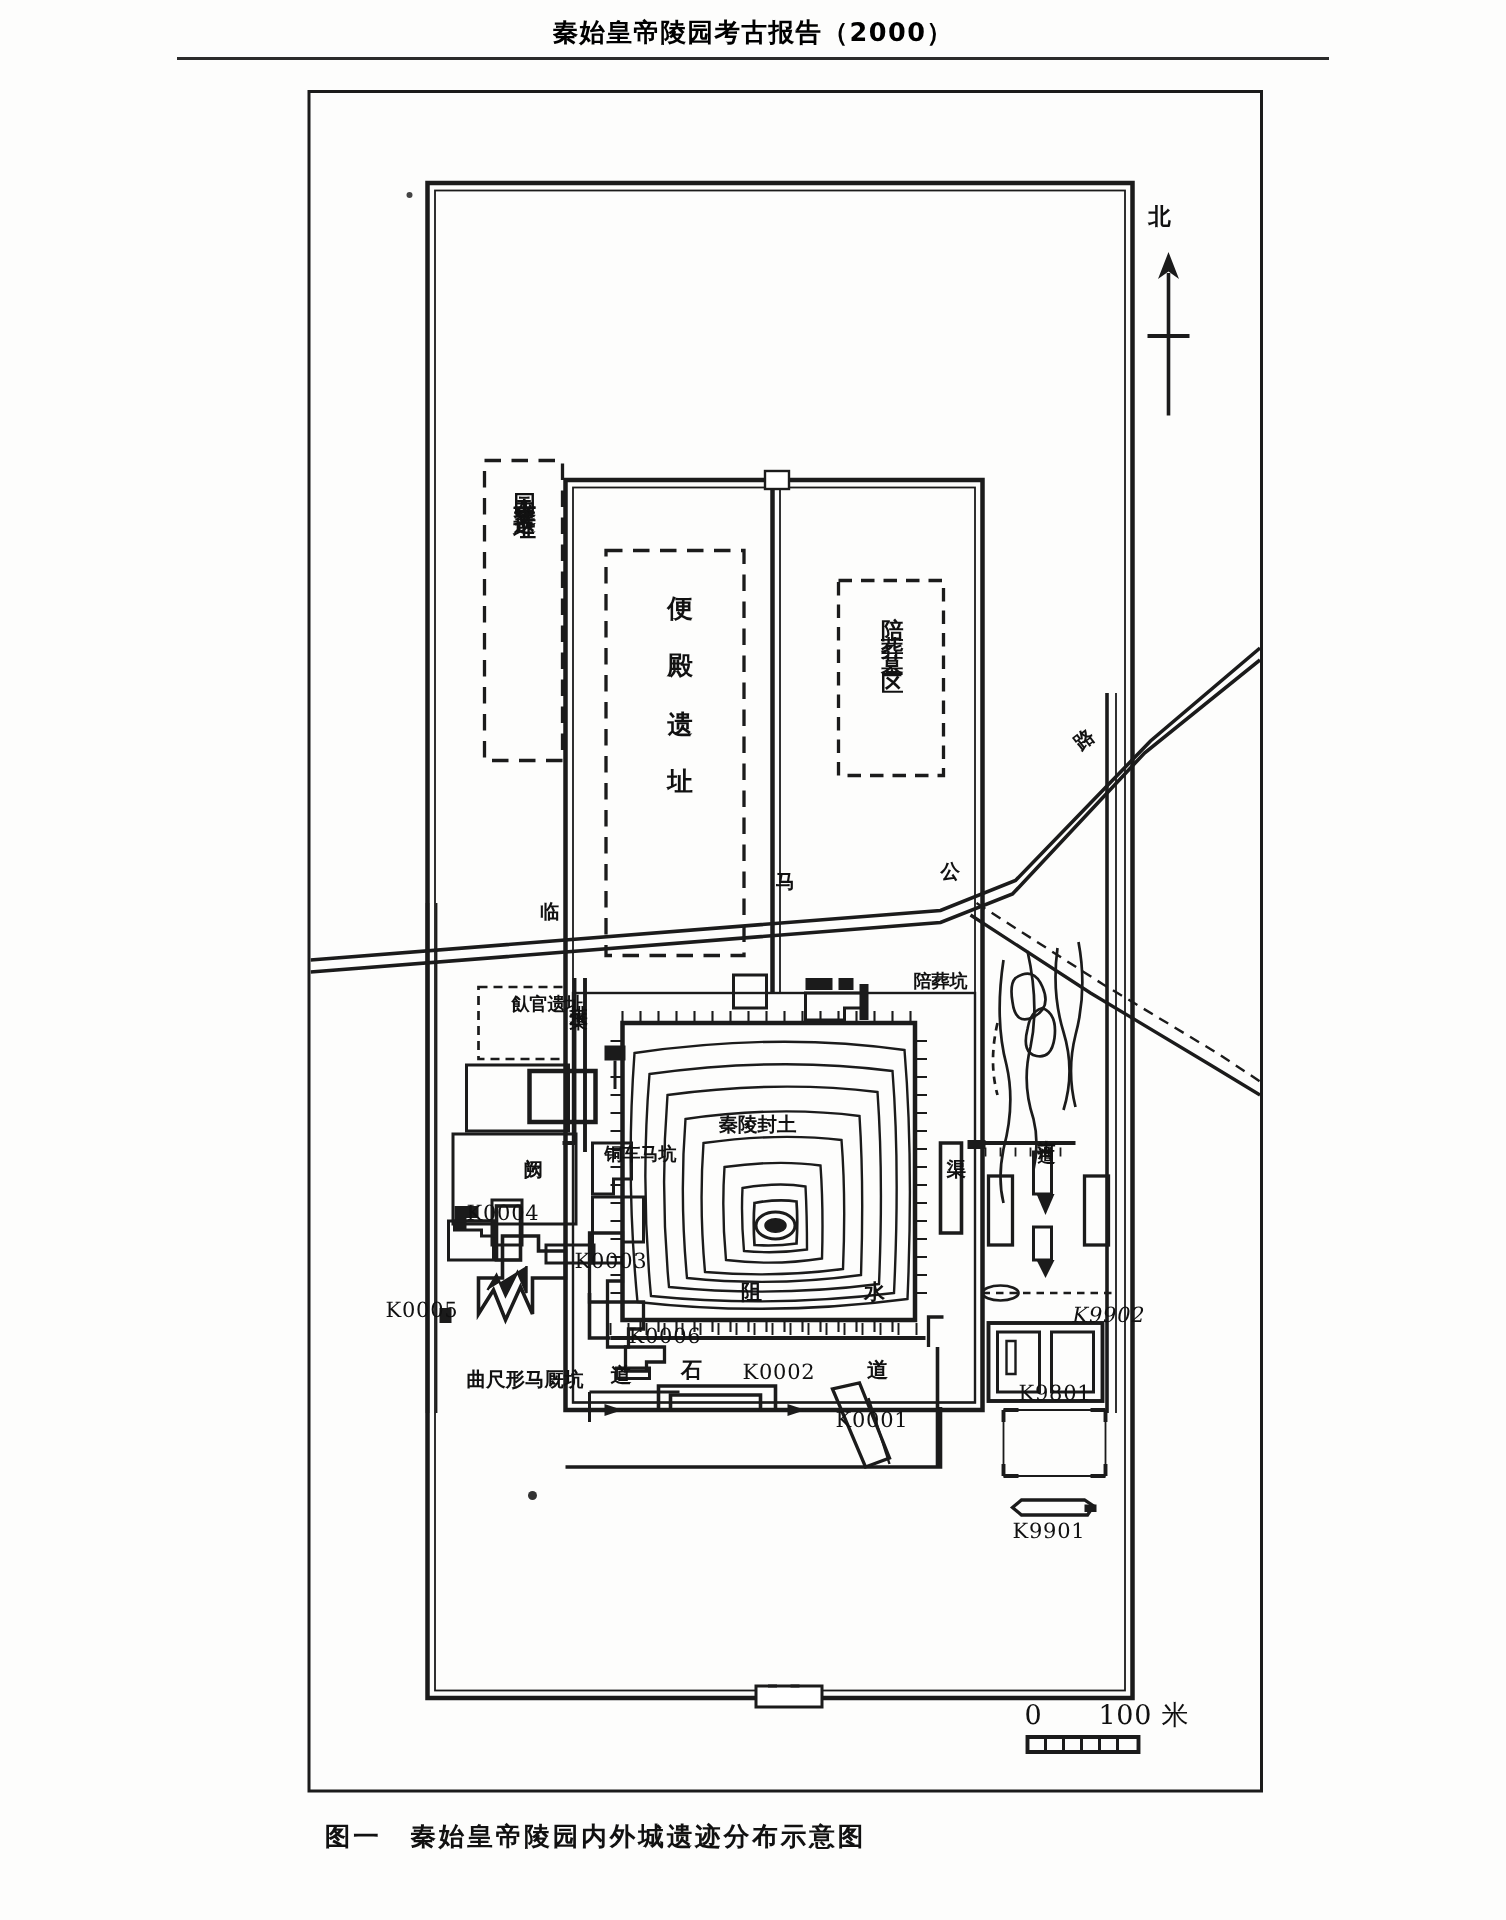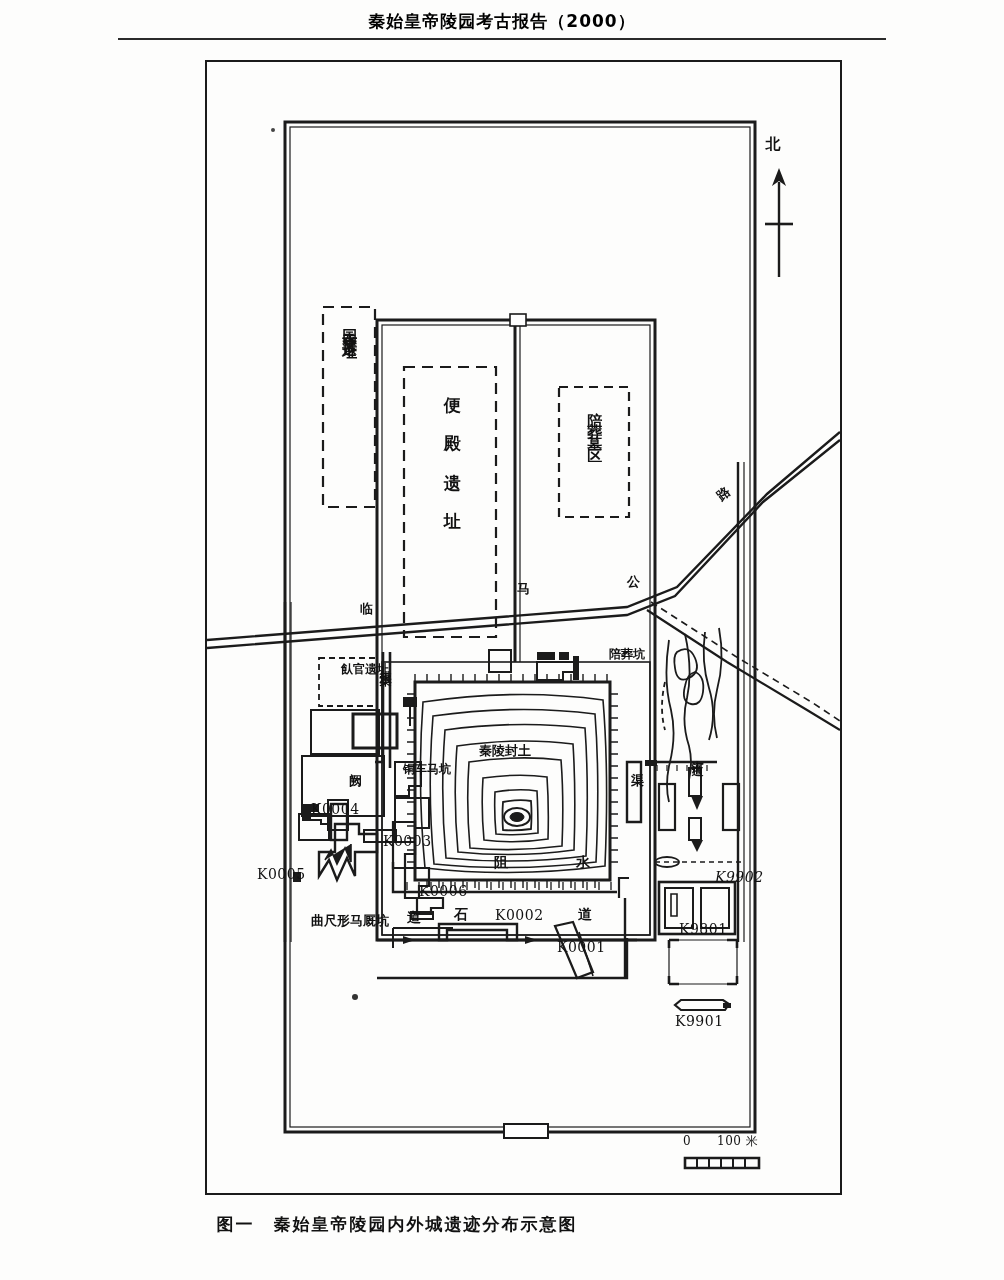--- a/index.html
+++ b/index.html
@@ -336,19 +336,19 @@
     <div class="lbl lbl-k" style="left:50px; top:805px;text-align:right;">K0005</div>
     <div class="lbl lbl-k" style="left:104px; top:740px;">K0004</div>
     <div class="lbl lbl-k" style="left:176px; top:772px;">K0003</div>
     <div class="lbl lbl-k" style="left:212px; top:822px;">K0006</div>
     <div class="lbl lbl-k" style="left:288px; top:846px;">K0002</div>
     <div class="lbl lbl-k" style="left:350px; top:878px;">K0001</div>
     <div class="lbl lbl-k" style="left:508px; top:808px;font-style:italic;">K9902</div>
     <div class="lbl lbl-k" style="left:472px; top:860px;">K9801</div>
     <div class="lbl lbl-k" style="left:468px; top:952px;">K9901</div>
 
-    <div class="lbl lbl-k" style="left:476px; top:1073px; font-size:12px;">0      100 米</div>
+    <div class="lbl lbl-k" style="left:476px; top:1073px; font-size:18px;">0      100 米</div>
 
   </div>
 
   <div id="figure-caption">图一　秦始皇帝陵园内外城遗迹分布示意图</div>
 
 </div>
 
 </body></html>

